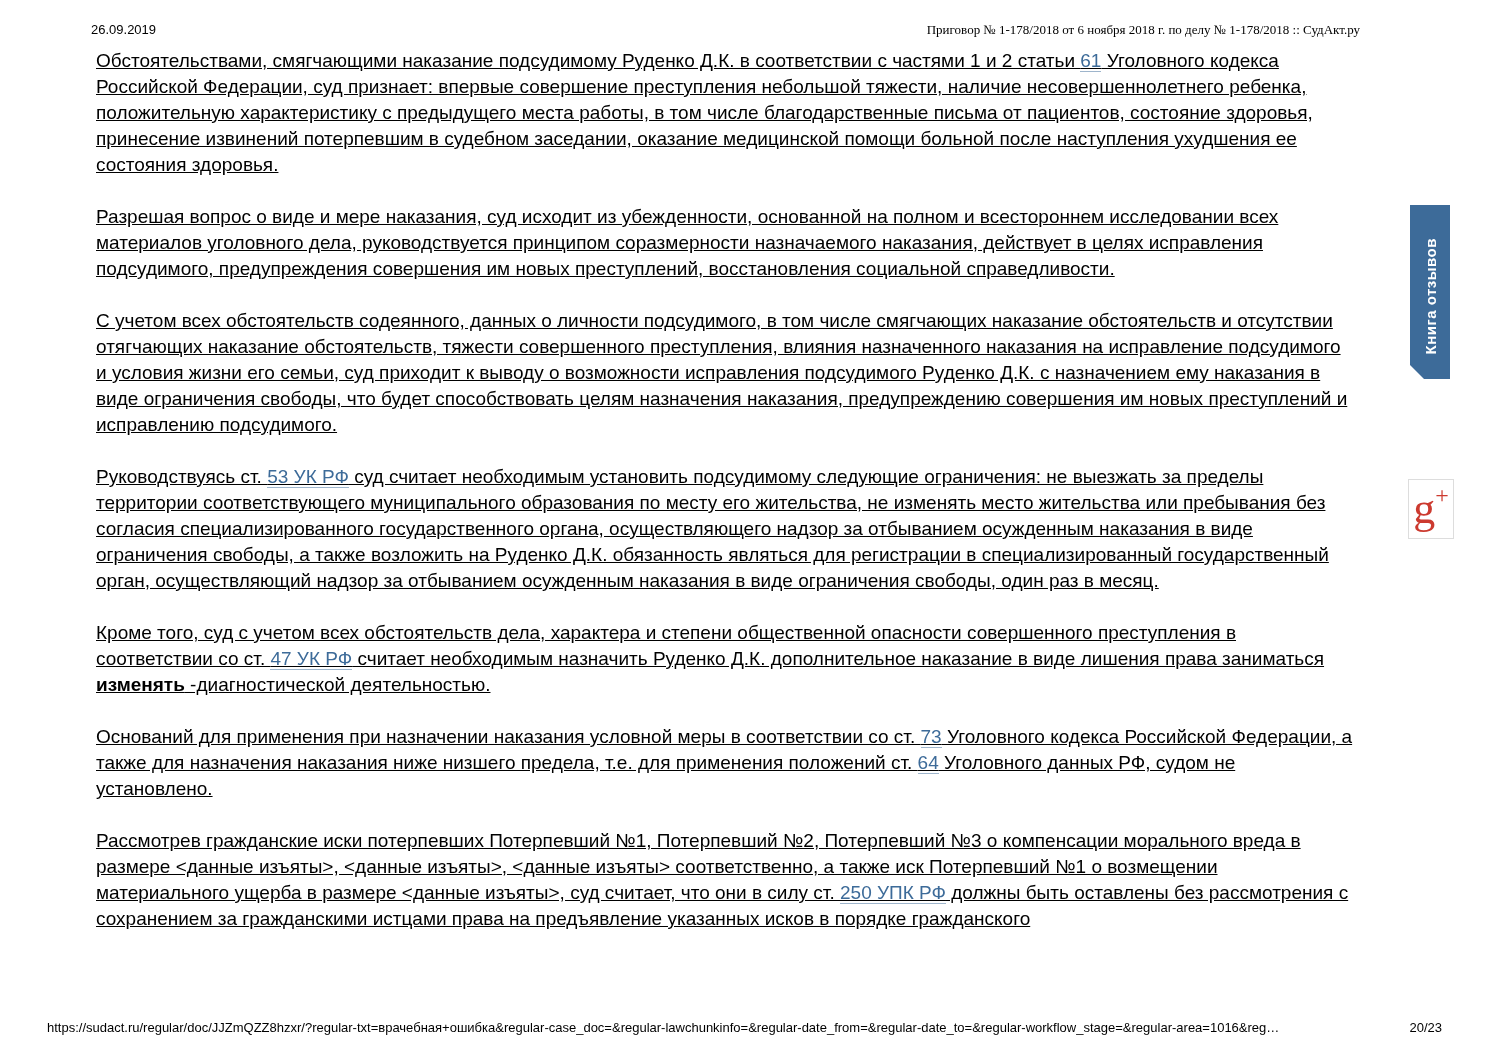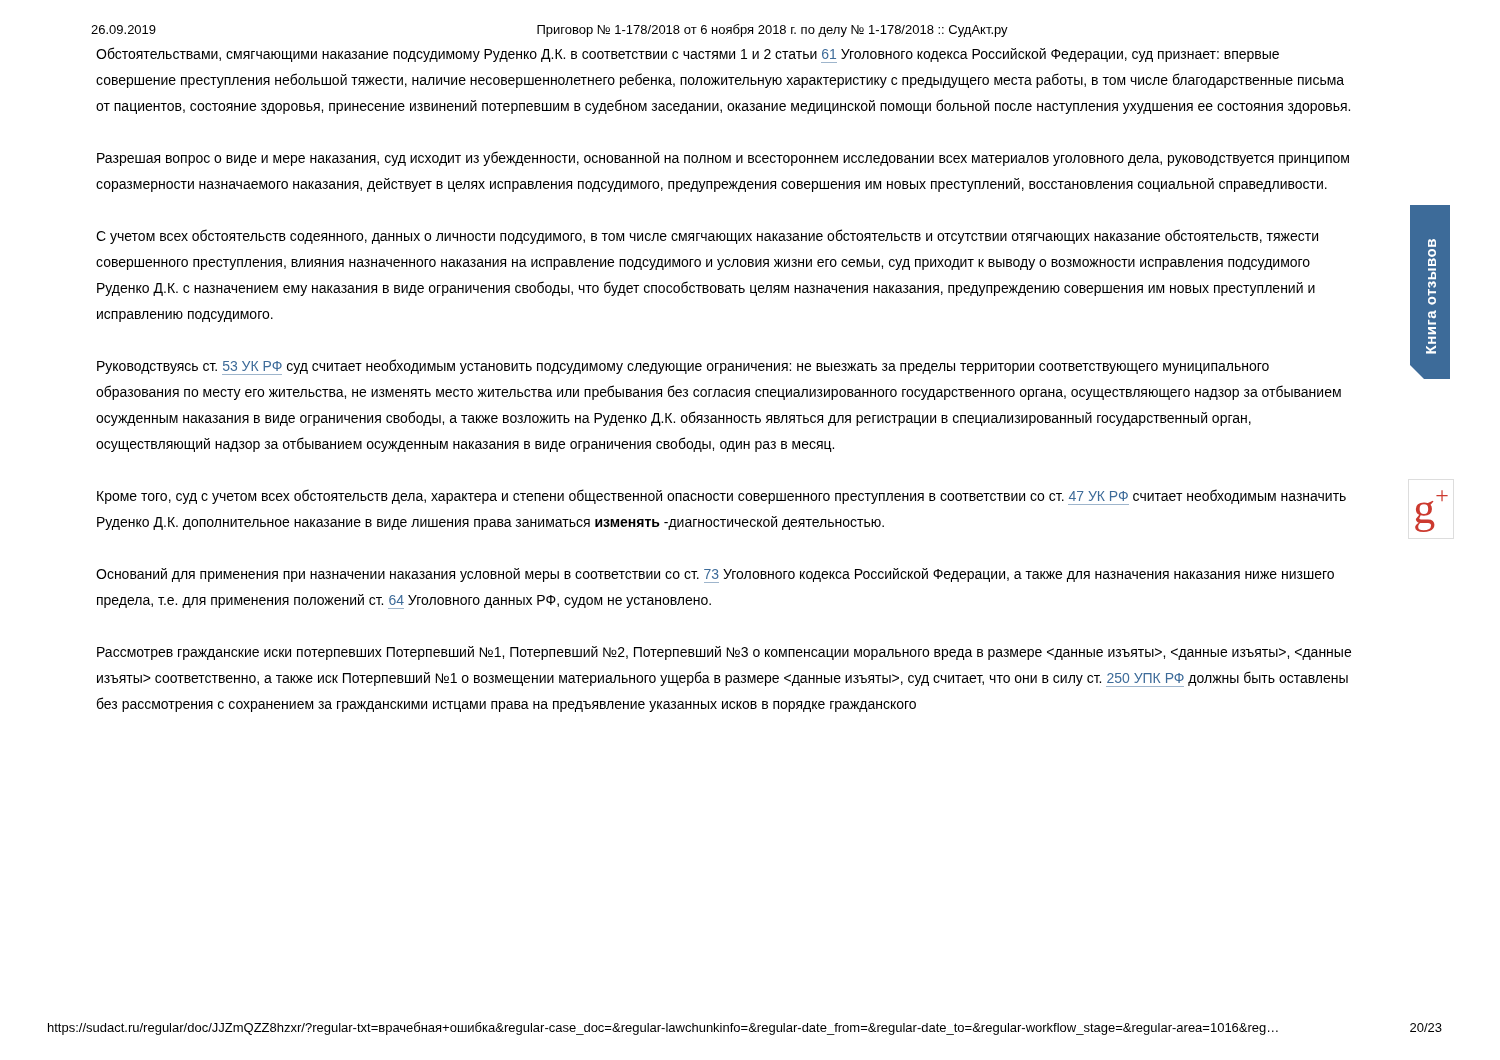--- a/index.html
+++ b/index.html
@@ -9,24 +9,24 @@
     font-family: "Liberation Sans", sans-serif;
     color: #000;
     position: relative;
     overflow: hidden;
   }
   .print-header {
     position: absolute; top: 22px; left: 0; right: 0;
     font-size: 13px; color: #000; margin-left: 44px;
   }
   .print-date { position: absolute; left: 47px; top: 0; }
-  .print-title { display: block; text-align: center; padding: 0 140px; }
+  .print-title { display: block; text-align: right; padding: 0 140px; font-family: Liberation Serif, serif; }
   .content {
-    position: absolute; left: 96px; top: 41px; width: 1258px;
-    font-size: 14px; line-height: 26px;
+    position: absolute; left: 96px; top: 48px; width: 1258px;
+    font-size: 19px; line-height: 26px; text-decoration: underline;
   }
   .para { margin: 0 0 26px 0; }
   .law-link {
     color: var(--link-blue, #3d6b99);
     text-decoration: none;
     border-bottom: 1px solid rgba(61,107,153,.5);
     cursor: pointer;
   }
   .feedback-tab {
     position: absolute; left: 1410px; top: 205px;

